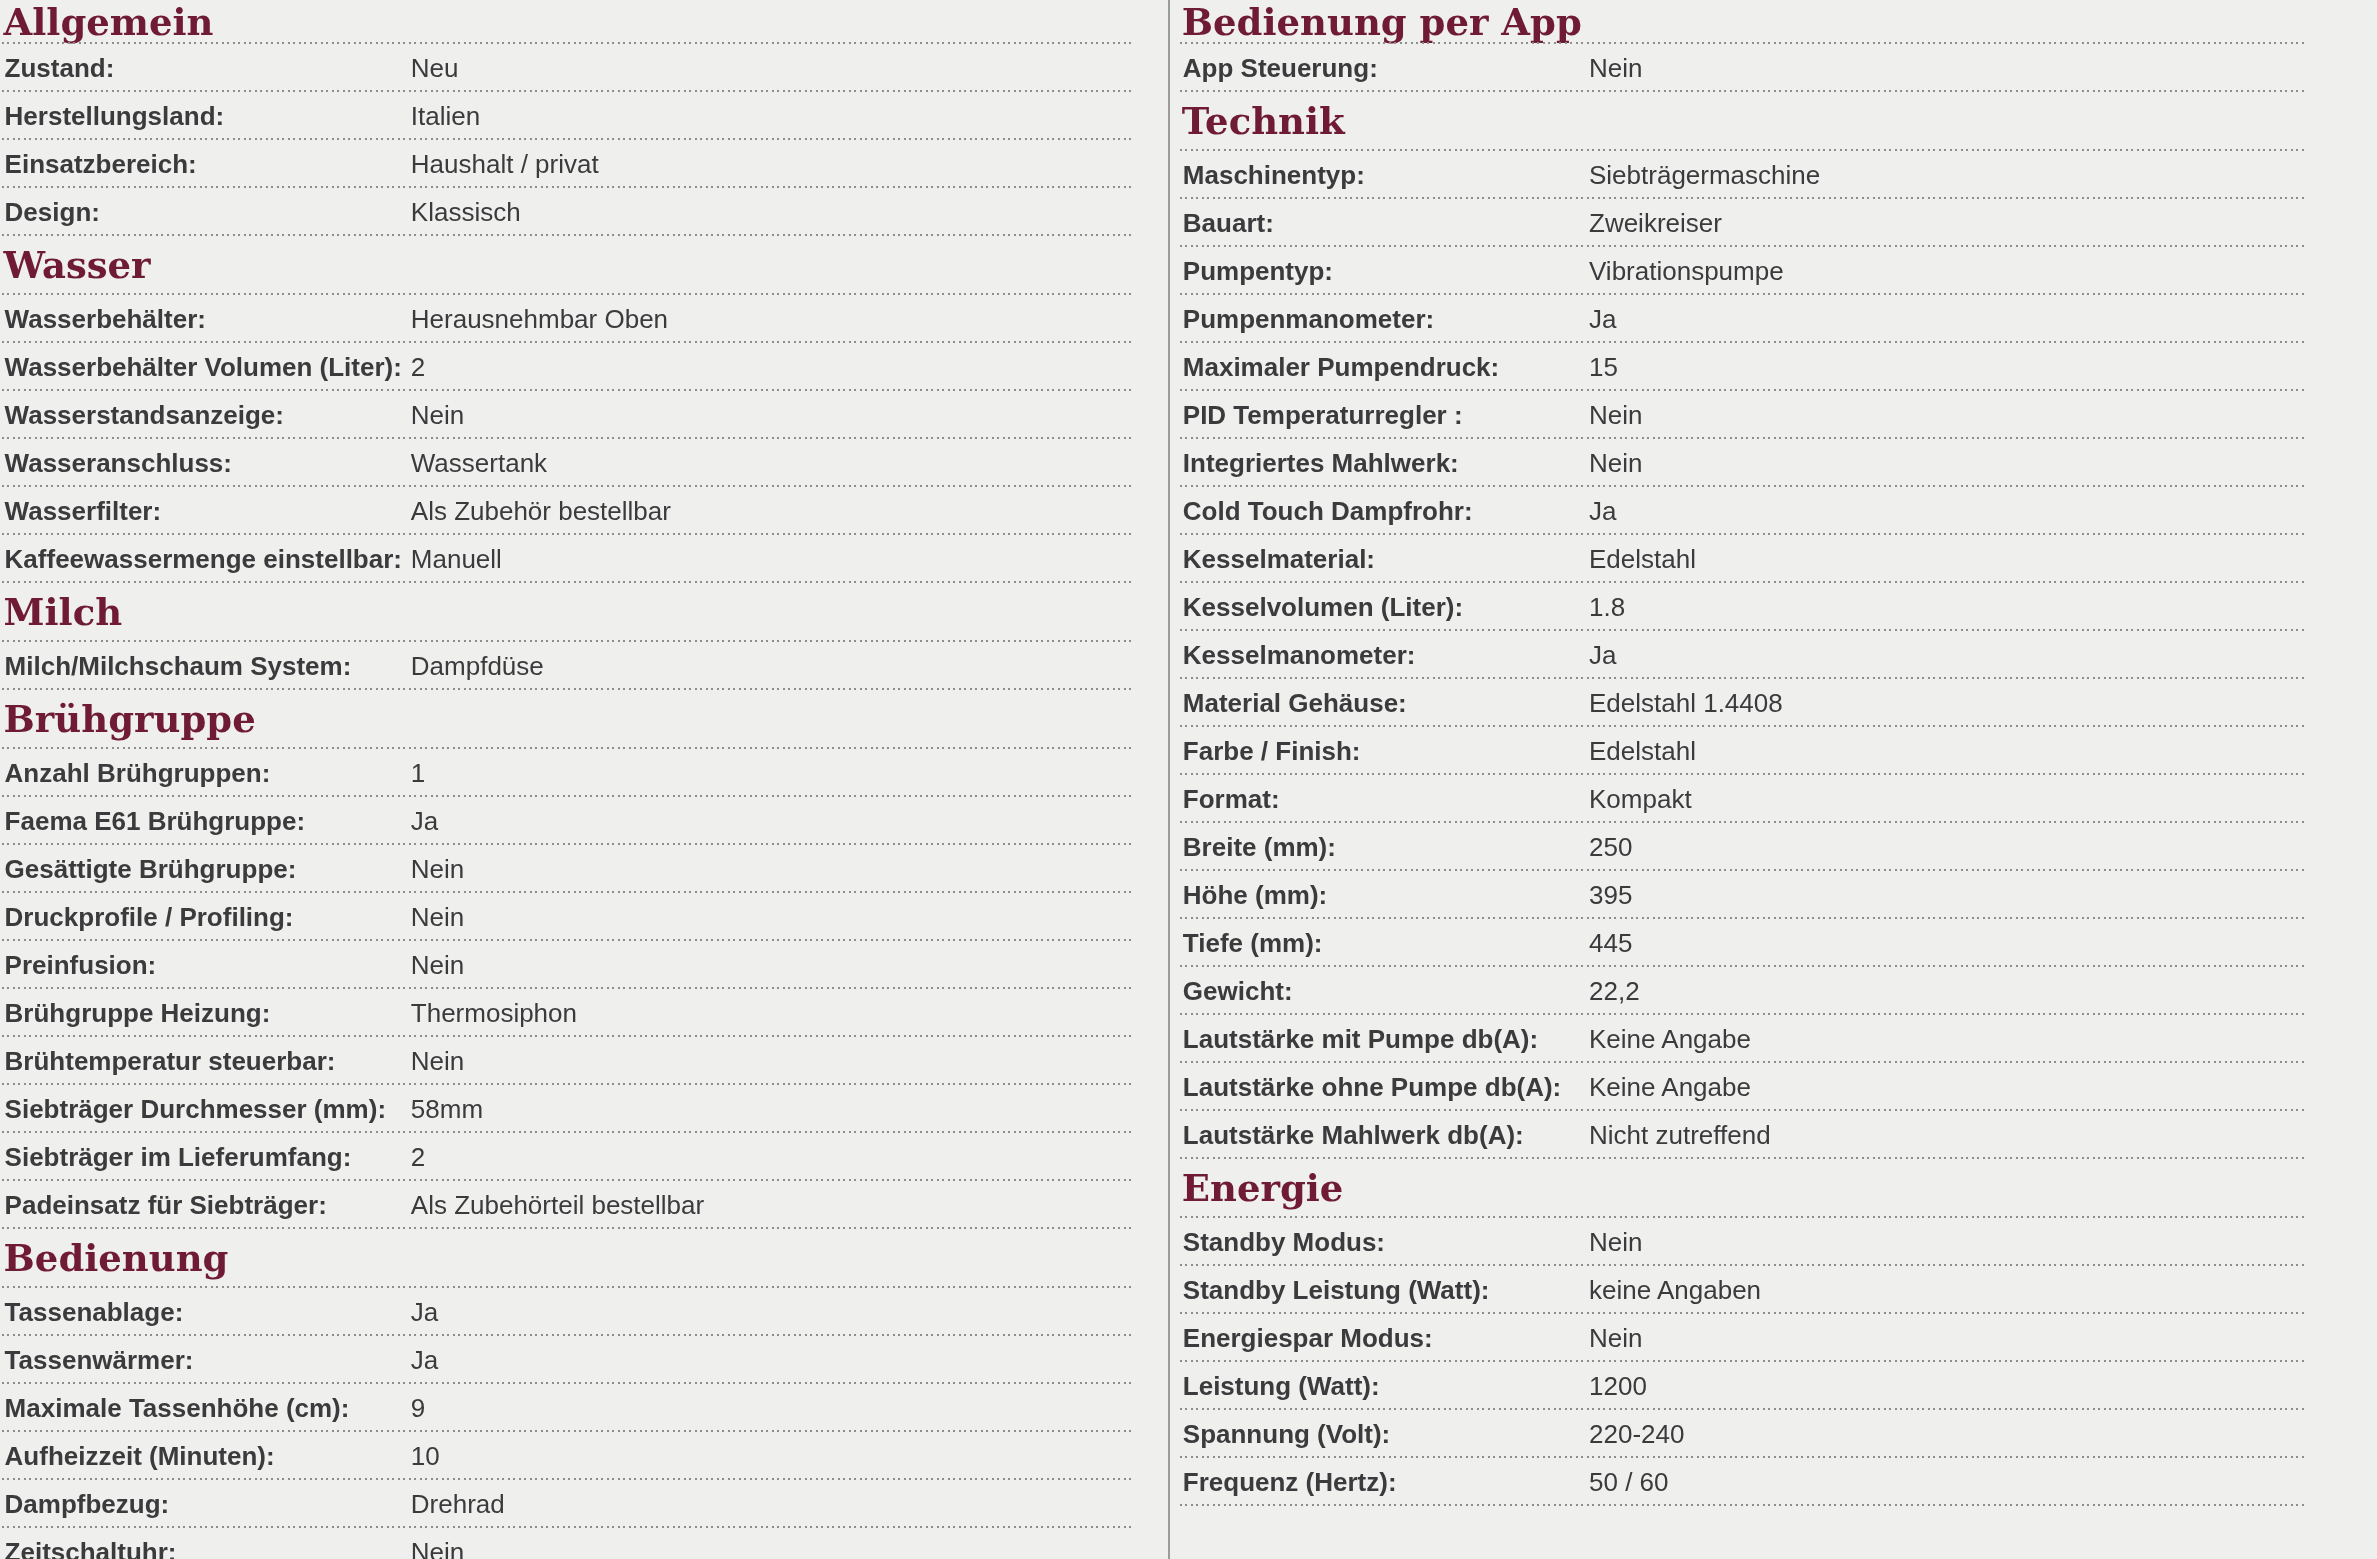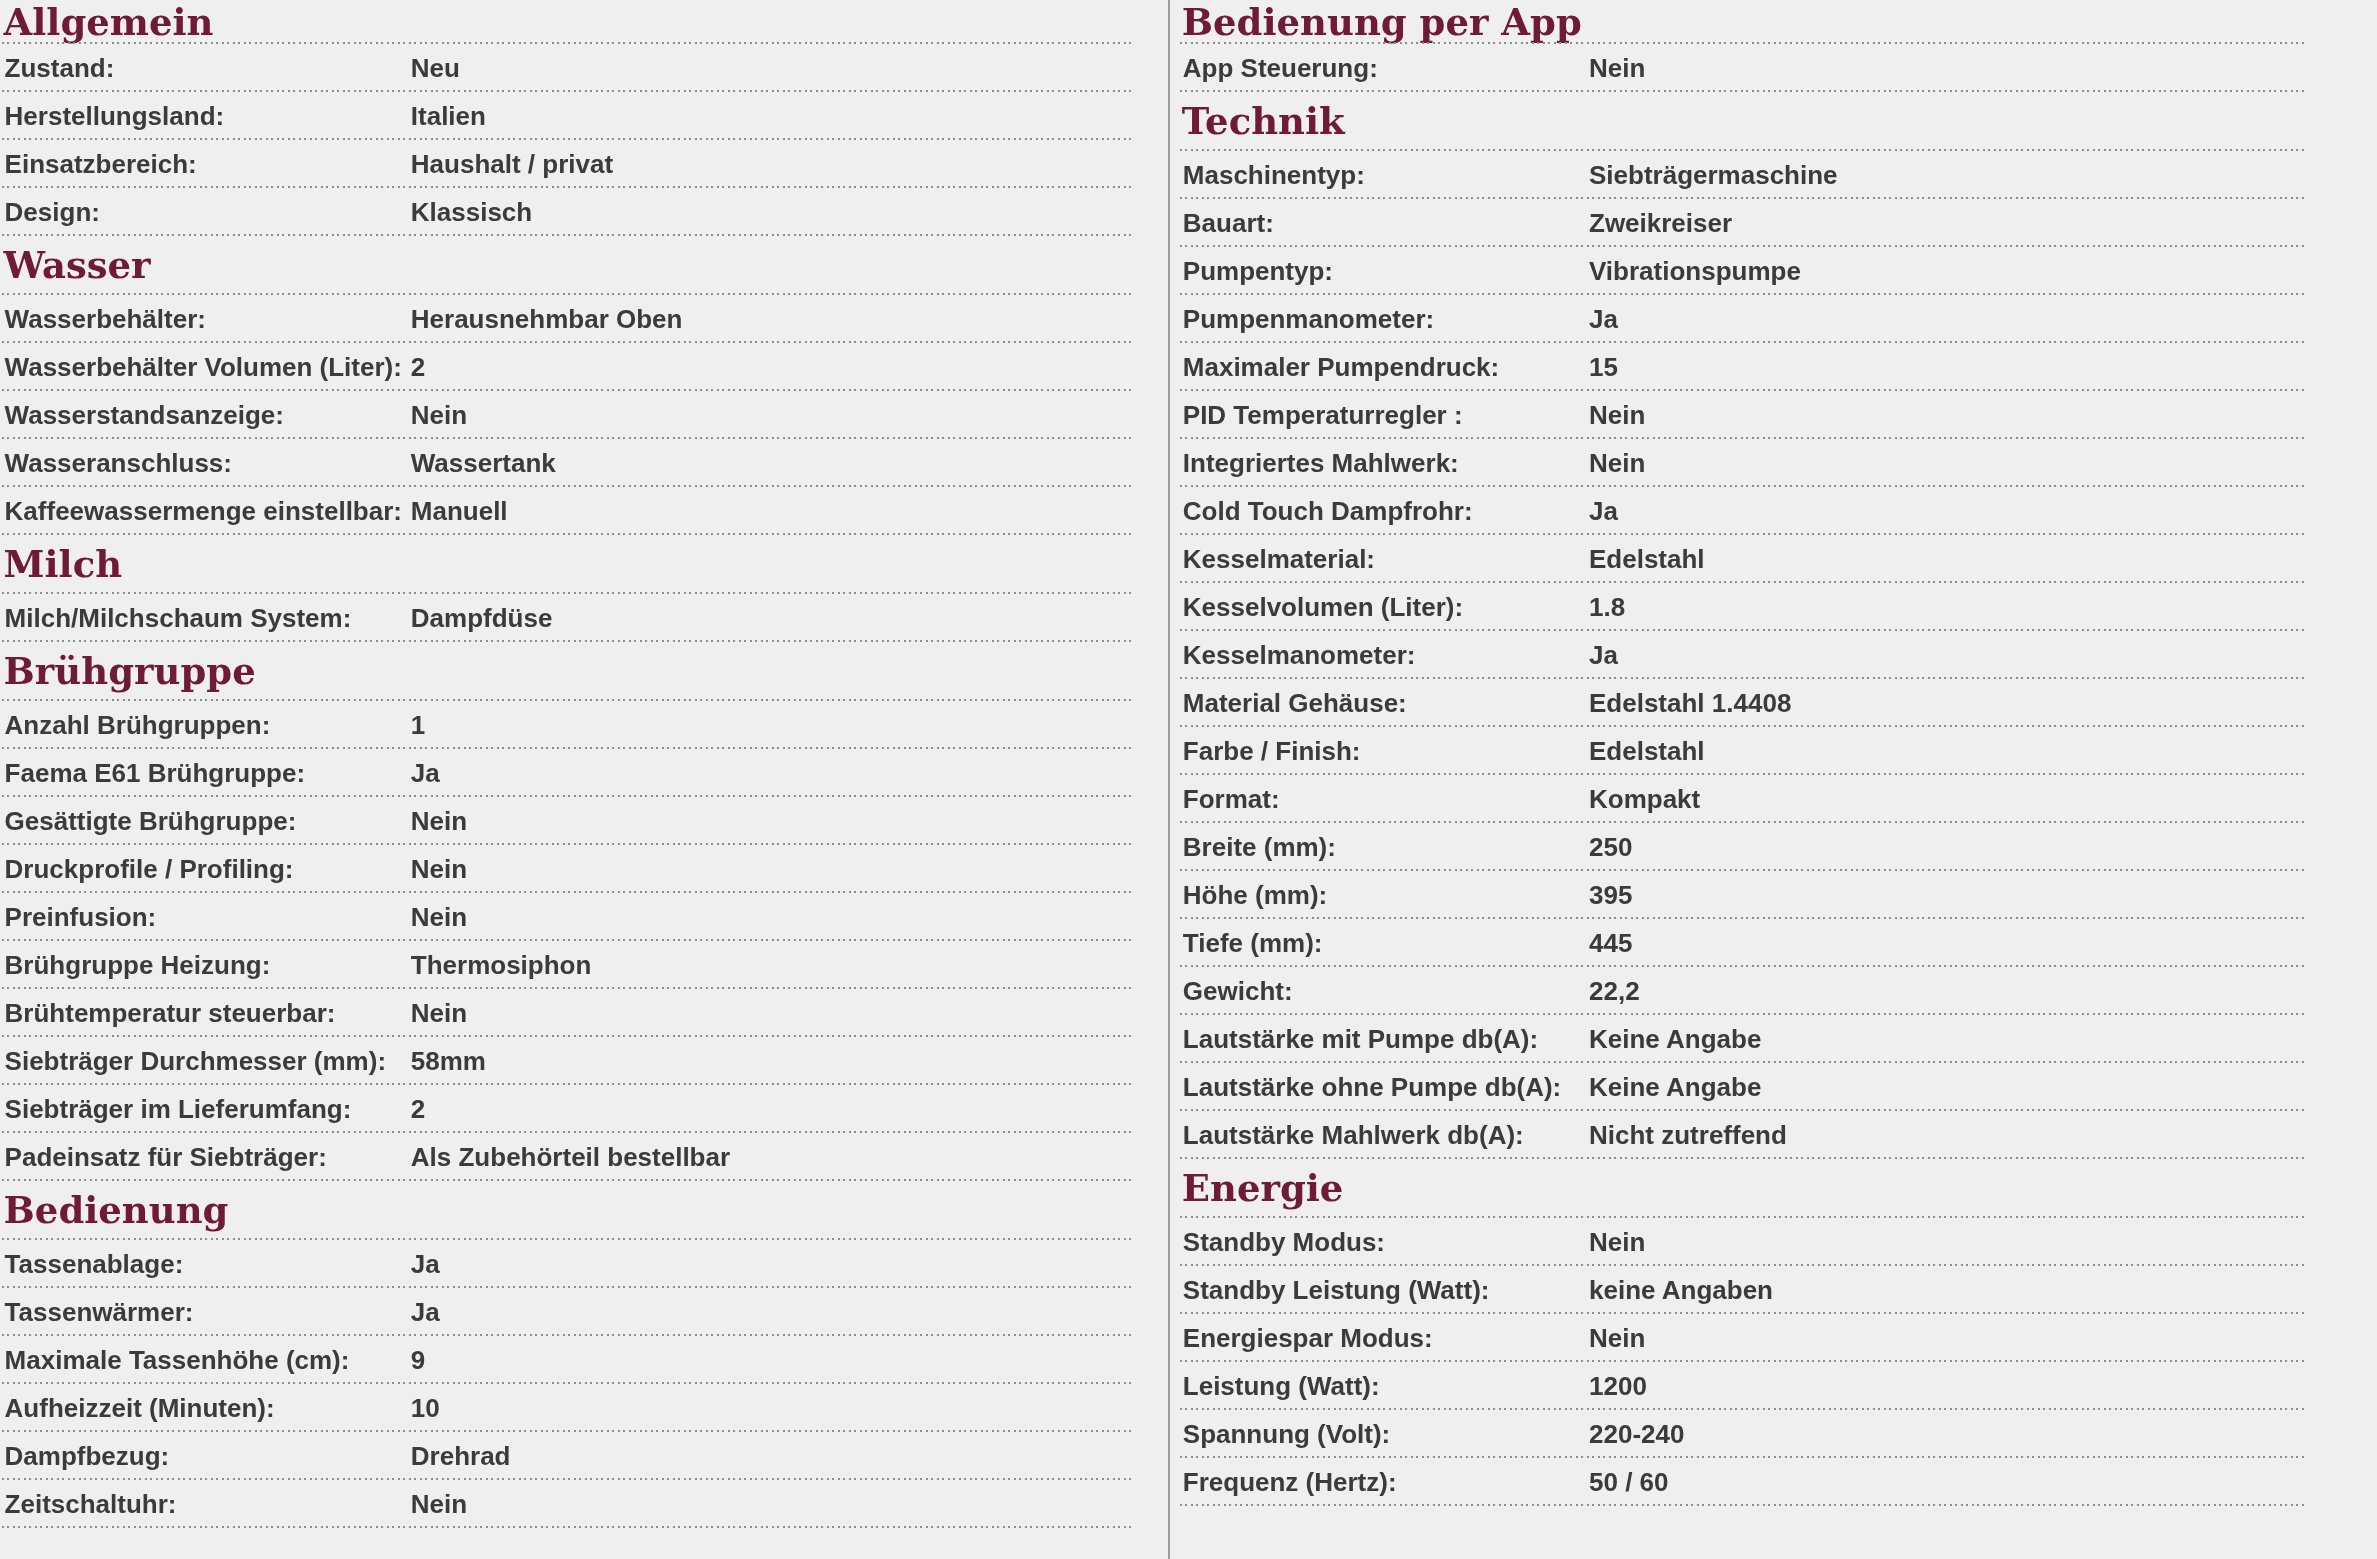--- a/index.html
+++ b/index.html
@@ -44,21 +44,21 @@
   .section-header::after,.row::after{
     content:"";position:absolute;left:0;right:0;bottom:0;height:1.8px;
     background-image:repeating-linear-gradient(to right,var(--sep) 0 1.8px,rgba(0,0,0,0) 1.8px 5.5px);
   }
   .label{
     flex:0 0 409px;max-width:409px;
     font-weight:700;
     padding-left:2.8px;padding-right:9px;
     overflow:hidden;
   }
-  .value{flex:1;font-weight:700;}
+  .value{flex:1;font-weight:400;}
 </style>
 </head>
 <body style="background: rgb(239, 239, 238);">
 
 <div class="page">
   <div class="col" id="col-left">
       <section class="section">
         <h2 class="section-header">Allgemein</h2>
         <div class="row">
           <span class="label">Zustand:</span>
@@ -89,20 +89,24 @@
         </div>
         <div class="row">
           <span class="label">Wasserstandsanzeige:</span>
           <span class="value">Nein</span>
         </div>
         <div class="row">
           <span class="label">Wasseranschluss:</span>
           <span class="value">Wassertank</span>
         </div>
         <div class="row">
+          <span class="label">Wasserfilter:</span>
+          <span class="value">Als Zubehör bestellbar</span>
+        </div>
+        <div class="row">
           <span class="label">Kaffeewassermenge einstellbar:</span>
           <span class="value">Manuell</span>
         </div>
       </section>
       <section class="section">
         <h2 class="section-header">Milch</h2>
         <div class="row">
           <span class="label">Milch/Milchschaum System:</span>
           <span class="value">Dampfdüse</span>
         </div>

